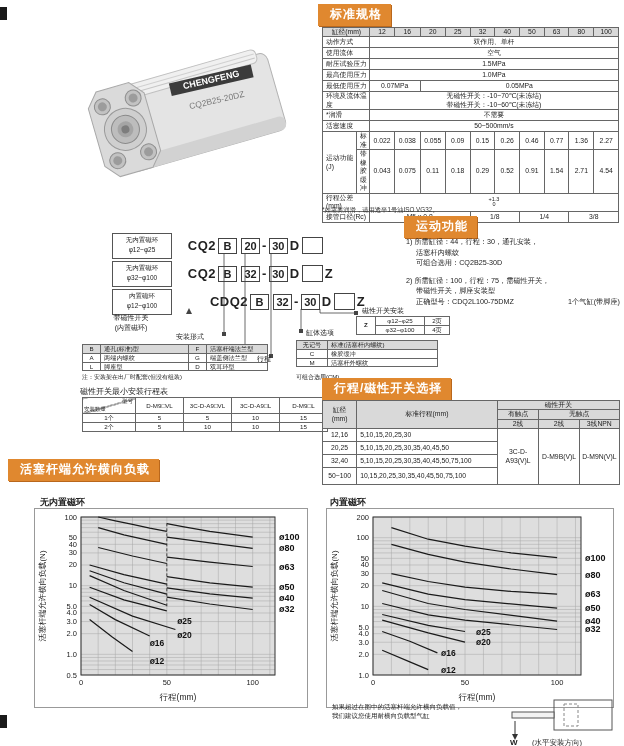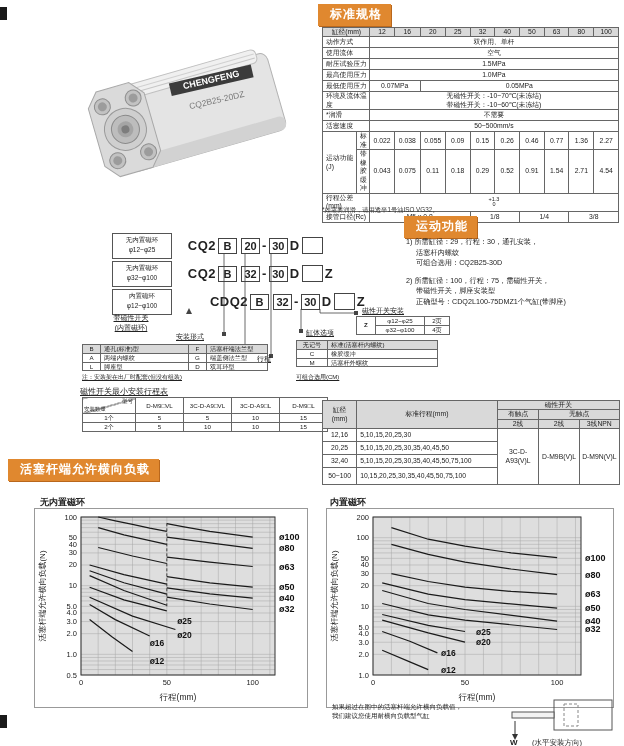--- a/index.html
+++ b/index.html
@@ -21,27 +21,27 @@
   
   .variant-box{position:absolute;left:112px;width:58px;height:23px;border:1px solid #555;
     font-size:6.5px;text-align:center;line-height:1.5;padding-top:1px;background:#fff;}
   .variant-box.thick{border-width:1.5px;}
   .mrow{position:absolute;left:176px;height:17px;white-space:nowrap;}
   .mrow span{display:inline-block;vertical-align:middle;}
   .mpre{font-size:13px;font-weight:bold;letter-spacing:0.5px;}
   .mbox{border:1px solid #444;font-size:11px;font-weight:bold;text-align:center;
         min-width:13px;padding:1px 2px;margin:0 2px;background:#fff;}
   .mblank{min-width:15px;height:13px;}
-  .small-lbl{position:absolute;font-size:7px;color:#222;white-space:nowrap;text-decoration:underline;}
+  .small-lbl{position:absolute;font-size:7px;color:#222;white-space:nowrap;}
   .mini td{font-size:6.2px;}
   .shaded{background:#d9d9d9;}
   
   .ord-line{font-size:7.2px;line-height:10.5px;white-space:nowrap;}
   .ord-ind{padding-left:10px;}
-  .ord-flex{display:flex;}
+  .ord-flex{display:flex;justify-content:space-between;}
   
   .diag{position:relative;background:
      linear-gradient(to bottom right,transparent 48%,#777 48%,#777 52%,transparent 52%);}
   .diag .tr{position:absolute;top:0;right:2px;font-size:5.5px;}
   .diag .bl{position:absolute;bottom:0;left:1px;font-size:5.5px;}
   .chart-frame{position:absolute;border:1px solid #999;background:#fff;}
   .chart-title{position:absolute;font-size:9px;font-weight:bold;}
   .note{position:absolute;font-size:6.5px;line-height:9px;color:#222;}
   svg text{font-family:"Liberation Sans","DejaVu Sans",sans-serif;}
 </style>
@@ -259,21 +259,21 @@
           <td>5</td>
           <td>10</td>
           <td>10</td>
           <td>15</td>
         </tr>
       </tbody>
     </table>
 
   <div class="sec-h" style="left:404px;top:216px">运动功能</div>
   <div id="ordering" style="position:absolute;left:406px;top:237px;width:214px">
-      <div class="ord-line">1) 所需缸径：29，行程：30，通孔安装，</div>
+      <div class="ord-line">1) 所需缸径：44，行程：30，通孔安装，</div>
       <div class="ord-line ord-ind">活塞杆内螺纹</div>
       <div class="ord-line ord-ind">可组合选用：CQ2B25-30D</div>
       <div style="height:7px"></div>
       <div class="ord-line">2) 所需缸径：100，行程：75，需磁性开关，</div>
       <div class="ord-line ord-ind">带磁性开关，脚座安装型</div>
       <div class="ord-line ord-ind ord-flex">
         <span>正确型号：CDQ2L100-75DMZ</span>
         <span>1个气缸(带脚座)</span>
       </div>
     </div>
@@ -302,20 +302,21 @@
           <td style="width:104px;text-align:left;padding-left:3px">橡胶缓冲</td>
         </tr>
         <tr>
           <td style="width:26px">M</td>
           <td style="width:104px;text-align:left;padding-left:3px">活塞杆外螺纹</td>
         </tr>
       </tbody>
     </table>
   <div class="small-lbl" style="left:296px;top:373px;font-size:6px">可组合选用(CM)</div>
 
+  <div class="sec-h" style="left:322px;top:378px">行程/磁性开关选择</div>
   <table id="stroke-table" style="position:absolute;left:322px;top:400px;width:298px">
       <tbody>
         <tr>
           <td rowspan="3" style="width:32px" class="shaded">缸径(mm)</td>
           <td rowspan="3" style="width:146px" class="shaded">标准行程(mm)</td>
           <td colspan="3" class="shaded">磁性开关</td>
         </tr>
         <tr>
           <td class="shaded" style="width:42px">有触点</td>
           <td colspan="2" class="shaded">无触点</td>

